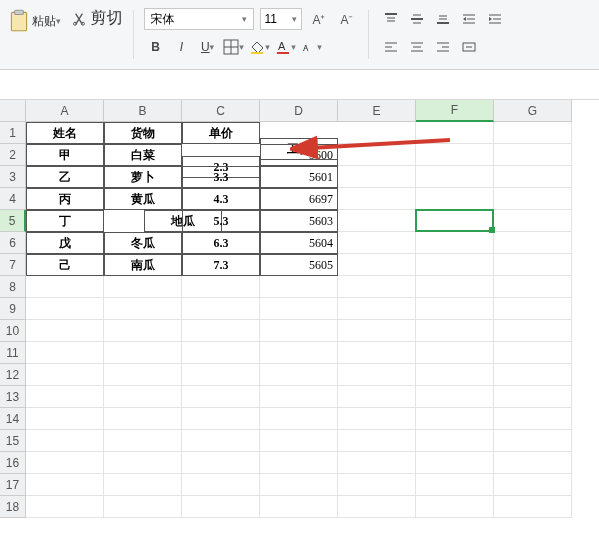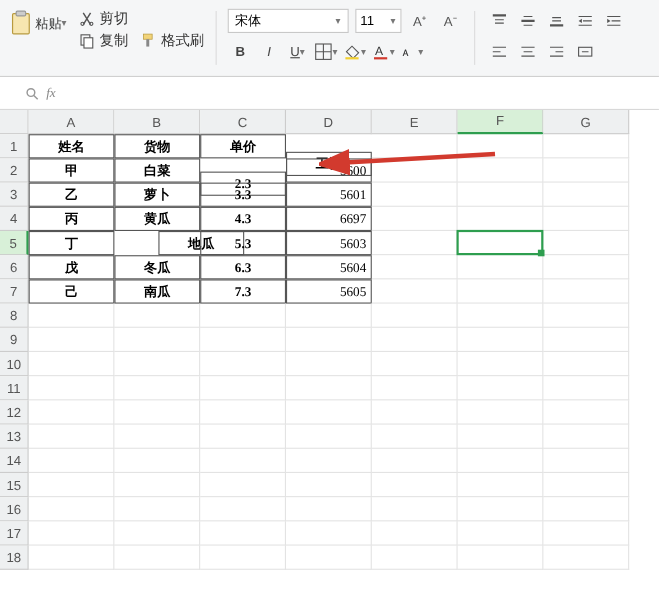--- a/index.html
+++ b/index.html
@@ -4,21 +4,21 @@
 <style>
   * { box-sizing: border-box; margin: 0; padding: 0; }
   body { font-family: "Microsoft YaHei", SimSun, Arial, sans-serif; font-size: 12px; background: #fff; width: 599px; height: 551px; overflow: hidden; position: relative; }
 
   
   .ribbon { background: #f5f6f7; border-bottom: 1px solid #d0d0d0; padding: 6px 8px 6px 0; display: flex; align-items: flex-start; gap: 4px; height: 70px; }
   .paste-area { display: flex; flex-direction: column; align-items: center; padding: 0 6px; }
   .paste-big { display: flex; flex-direction: row; align-items: center; cursor: pointer; }
   .clipboard-icon { width: 26px; height: 30px; display:flex; align-items:center; justify-content:center; }
   .clip-actions { display:flex; flex-direction:column; gap:2px; padding-top:2px;}
-  .clip-row { display:flex; align-items:center; gap:4px; font-size:13px; color:#333; cursor:pointer;}
+  .clip-row { display:flex; align-items:center; gap:4px; font-size:16px; color:#333; cursor:pointer;}
   .clip-row svg{width:16px;height:16px;}
   .divider { width:1px; background:#dcdcdc; align-self:stretch; margin:4px 6px;}
   .font-block { display:flex; flex-direction:column; gap:6px; padding-top:2px;}
   .font-row1 { display:flex; align-items:center; gap:6px;}
   .font-name { border:1px solid #c8c8c8; background:#fff; height:22px; width:110px; padding:0 6px; display:flex; align-items:center; justify-content:space-between;}
   .font-size { border:1px solid #c8c8c8; background:#fff; height:22px; width:42px; padding:0 4px; display:flex; align-items:center; justify-content:space-between;}
   .mini-btn { width:22px; height:22px; display:flex; align-items:center; justify-content:center; color:#555; cursor:pointer;}
   .font-row2 { display:flex; align-items:center; gap:2px;}
   .fmt-btn { width:24px; height:22px; display:flex; align-items:center; justify-content:center; color:#444; cursor:pointer; border:1px solid transparent;}
   .fmt-btn svg{width:16px;height:16px;}
@@ -69,36 +69,20 @@
   </div>
   <div class="clip-actions">
     <div class="clip-row">
       <svg viewBox="0 0 24 24">
           <path d="M7 4l10 16M17 4L7 20" stroke="#555" stroke-width="2" fill="none"></path>
           <circle cx="6" cy="19" r="2.2" fill="none" stroke="#555" stroke-width="1.5"></circle>
           <circle cx="18" cy="19" r="2.2" fill="none" stroke="#555" stroke-width="1.5"></circle>
         </svg>
       <span>剪切</span>
     </div>
-    <div style="display:flex;gap:10px;">
-      <div class="clip-row">
-        <svg viewBox="0 0 24 24">
-            <rect x="4" y="4" width="12" height="14" fill="none" stroke="#555" stroke-width="1.5"></rect>
-            <rect x="8" y="8" width="12" height="14" fill="#fff" stroke="#555" stroke-width="1.5"></rect>
-          </svg>
-        <span>复制</span>
-      </div>
-      <div class="clip-row">
-        <svg viewBox="0 0 24 24">
-            <rect x="5" y="3" width="12" height="7" fill="#f2d47a" stroke="#b89a3e"></rect>
-            <rect x="9" y="10" width="4" height="10" fill="#888"></rect>
-          </svg>
-        <span>格式刷</span>
-      </div>
-    </div>
   </div>
   <div class="divider"></div>
   <div class="font-block">
     <div class="font-row1">
       <div class="font-name">
         <span>宋体</span>
         <span class="chev">▾</span>
       </div>
       <div class="font-size">
         <span>11</span>
@@ -219,28 +203,20 @@
           <svg viewBox="0 0 16 16">
             <rect x="2" y="4" width="12" height="8" fill="none" stroke="#555"></rect>
             <line x1="5" y1="8" x2="11" y2="8" stroke="#555"></line>
           </svg>
         </div>
     </div>
   </div>
 </div>
 
 <div class="formula-bar">
-  <div class="fxarea">
-    <svg viewBox="0 0 16 16">
-        <circle cx="7" cy="7" r="4" fill="none" stroke="#999" stroke-width="1.5"></circle>
-        <line x1="10" y1="10" x2="14" y2="14" stroke="#999" stroke-width="1.5"></line>
-      </svg>
-    <i style="font-family:serif;color:#888;">fx</i>
-    <input class="fx-input" value="" style="">
-  </div>
 </div>
 
 <div class="grid" style="height:451px;">
   <div class="corner"></div>
   <div class="col-headers" id="colHeaders">
       <div class="col-h">A</div>
       <div class="col-h">B</div>
       <div class="col-h">C</div>
       <div class="col-h">D</div>
       <div class="col-h">E</div>

